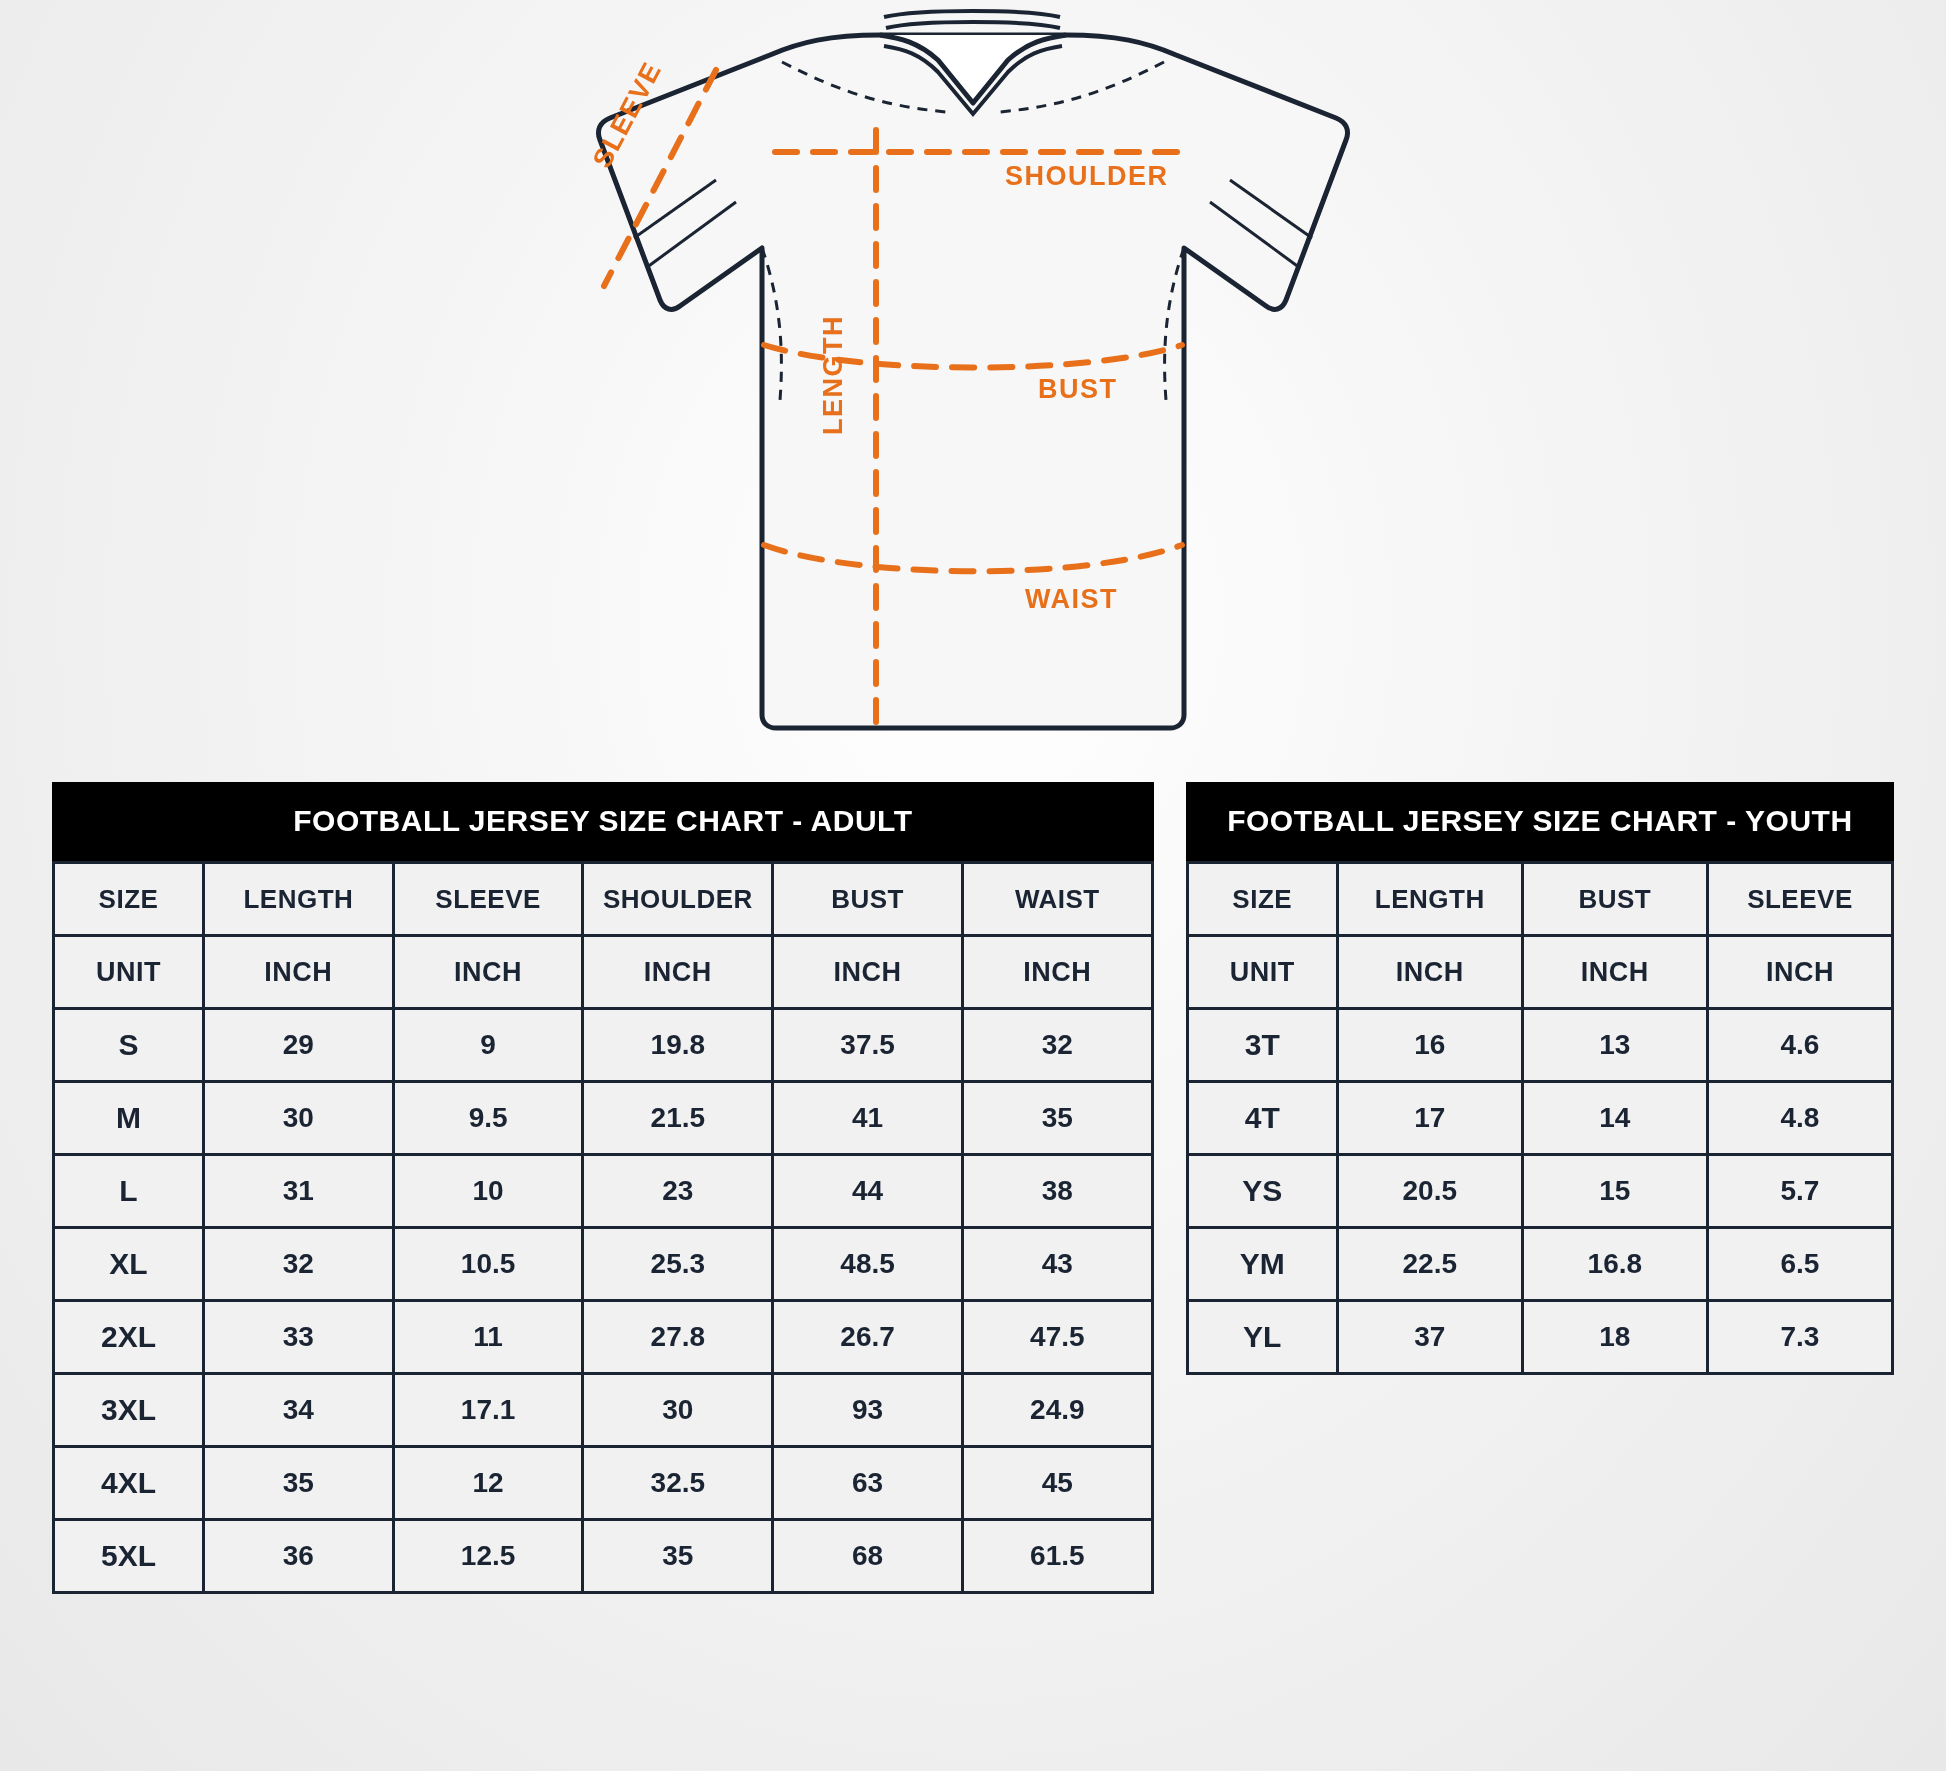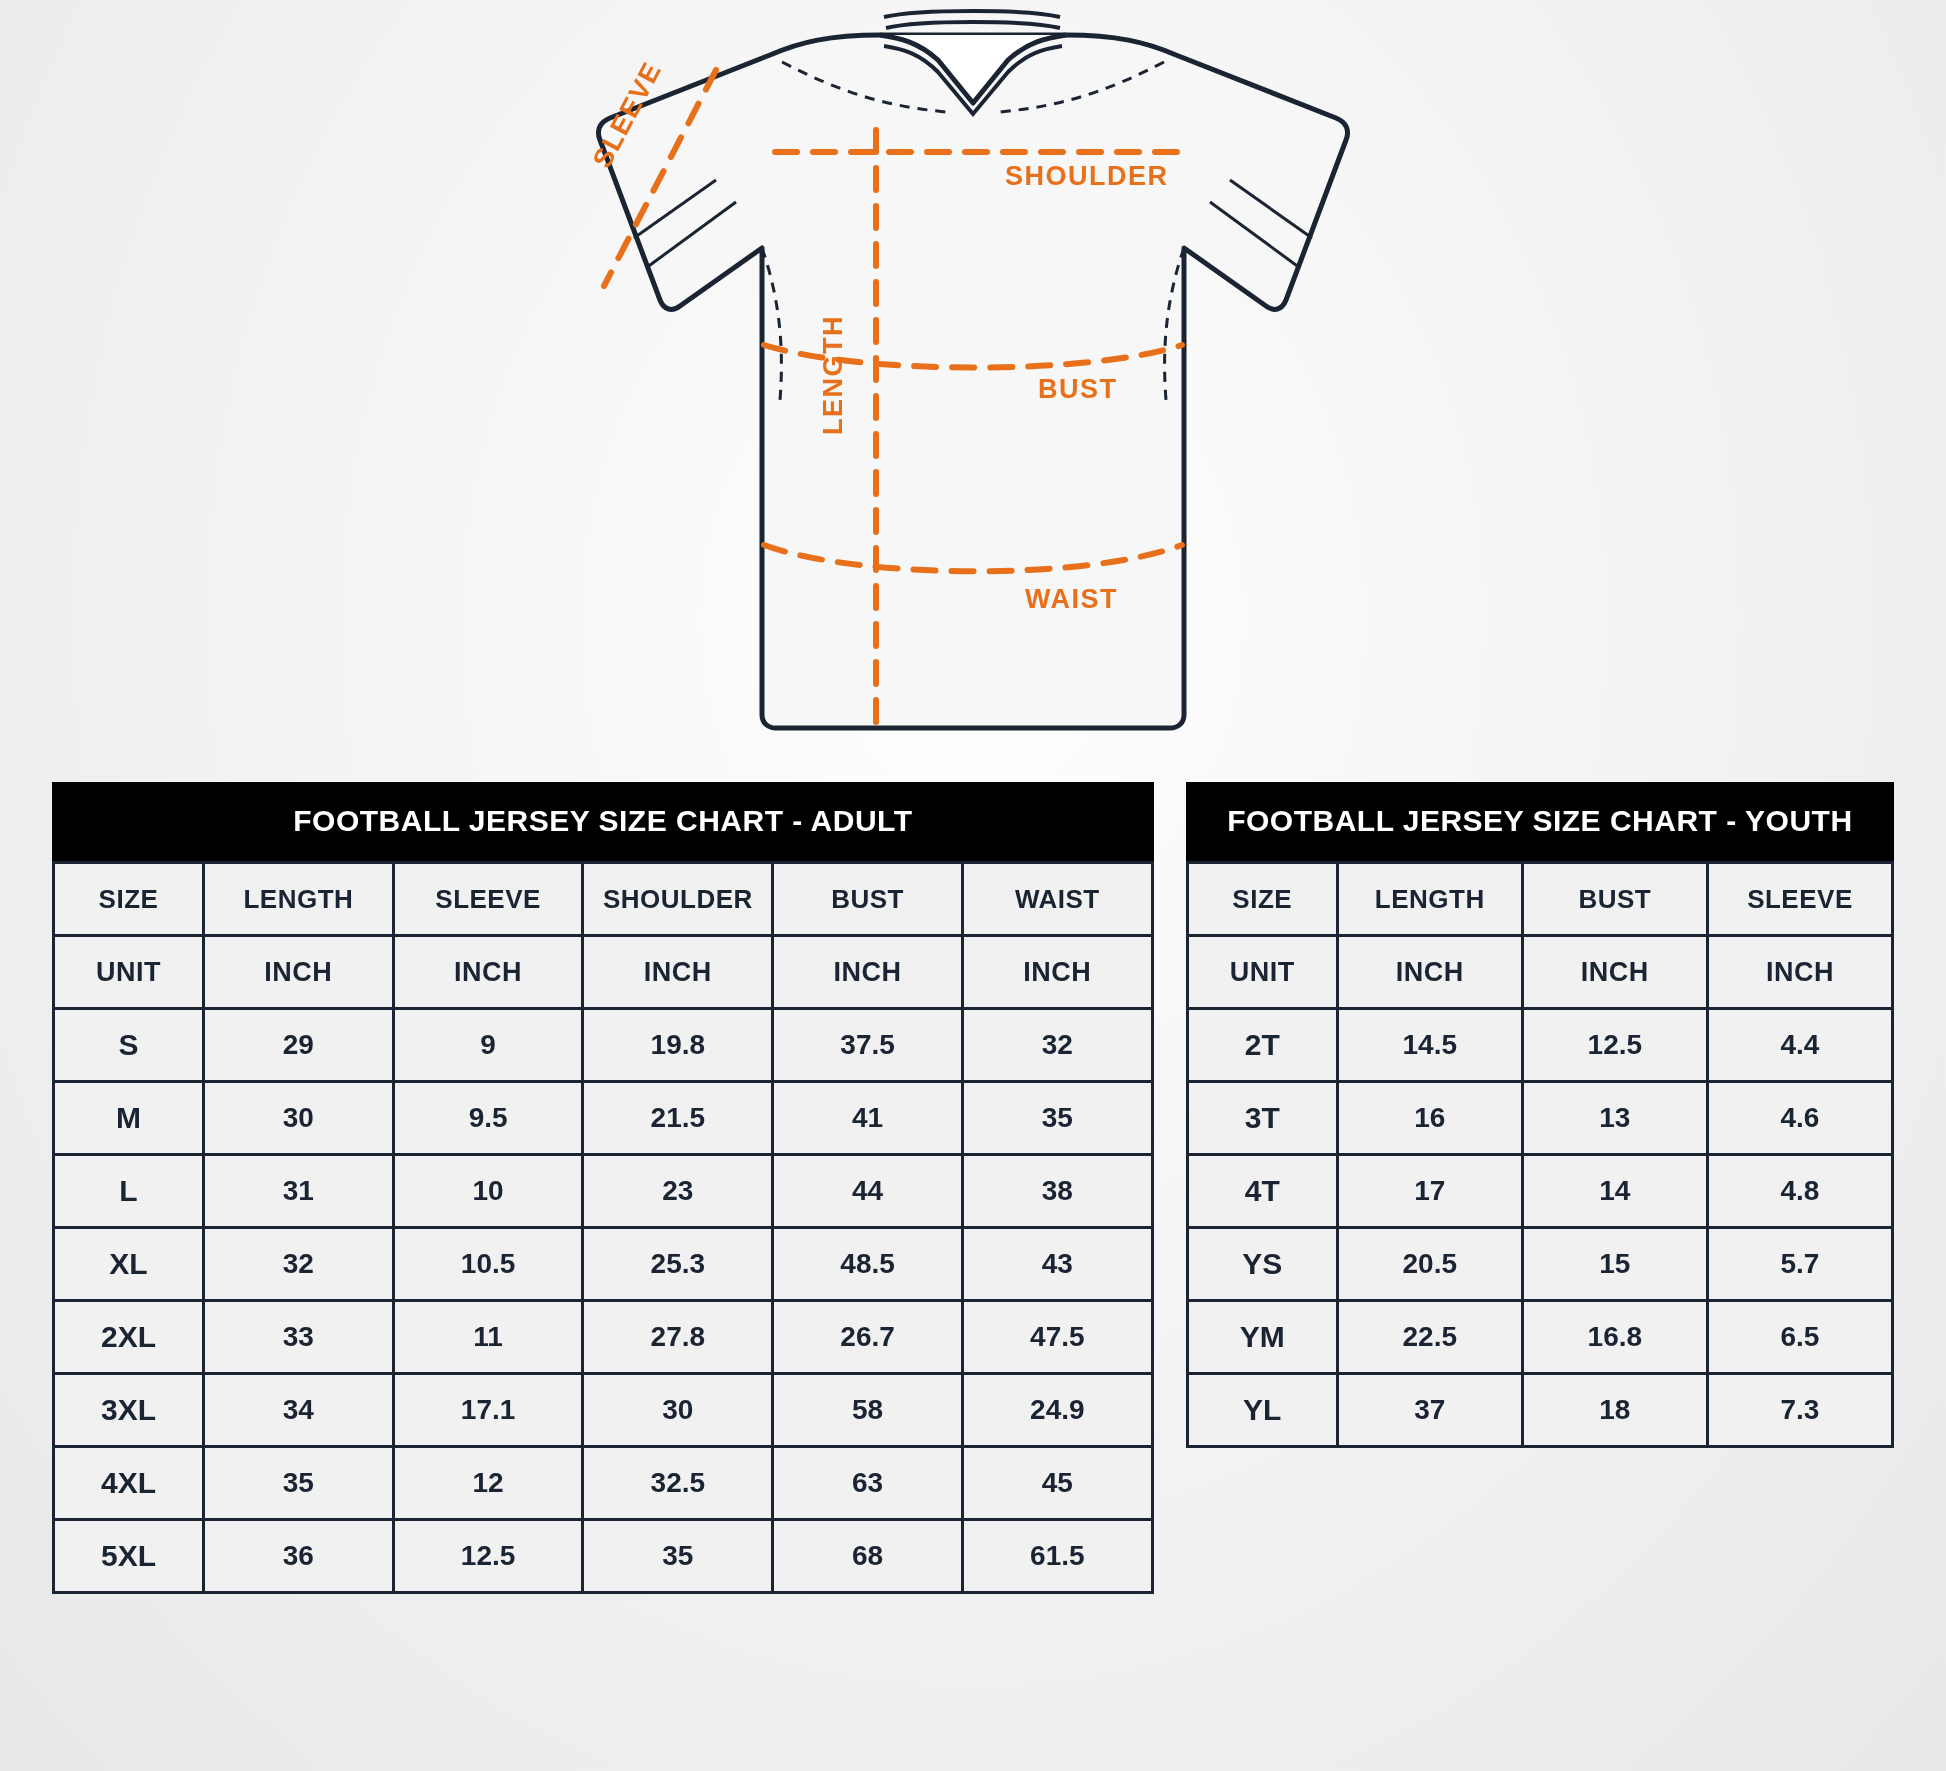--- a/index.html
+++ b/index.html
@@ -236,21 +236,21 @@
           <td class="val">11</td>
           <td class="val">27.8</td>
           <td class="val">26.7</td>
           <td class="val">47.5</td>
         </tr>
         <tr>
           <td class="size-cell">3XL</td>
           <td class="val">34</td>
           <td class="val">17.1</td>
           <td class="val">30</td>
-          <td class="val">58</td>
+          <td class="val">93</td>
           <td class="val">24.9</td>
         </tr>
         <tr>
           <td class="size-cell">4XL</td>
           <td class="val">35</td>
           <td class="val">12</td>
           <td class="val">32.5</td>
           <td class="val">63</td>
           <td class="val">45</td>
         </tr>
@@ -284,26 +284,20 @@
         </tr>
       </thead>
       <tbody>
         <tr>
           <td class="unit-cell">UNIT</td>
           <td class="unit-cell">INCH</td>
           <td class="unit-cell">INCH</td>
           <td class="unit-cell">INCH</td>
         </tr>
         <tr>
-          <td class="size-cell">2T</td>
-          <td class="val">14.5</td>
-          <td class="val">12.5</td>
-          <td class="val">4.4</td>
-        </tr>
-        <tr>
           <td class="size-cell">3T</td>
           <td class="val">16</td>
           <td class="val">13</td>
           <td class="val">4.6</td>
         </tr>
         <tr>
           <td class="size-cell">4T</td>
           <td class="val">17</td>
           <td class="val">14</td>
           <td class="val">4.8</td>

